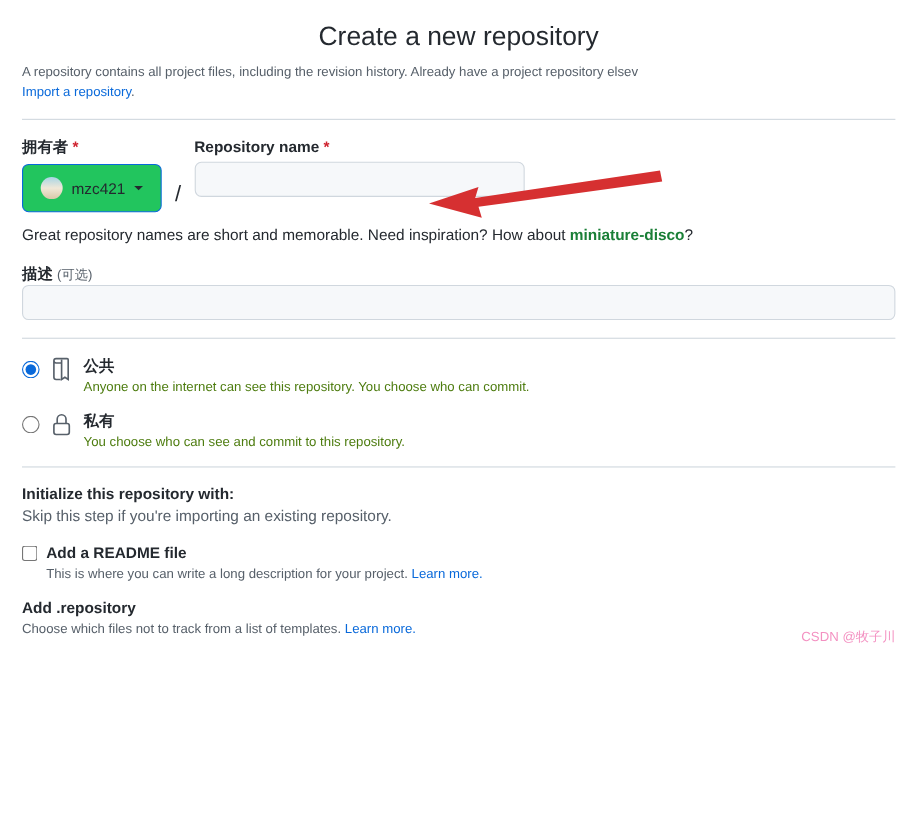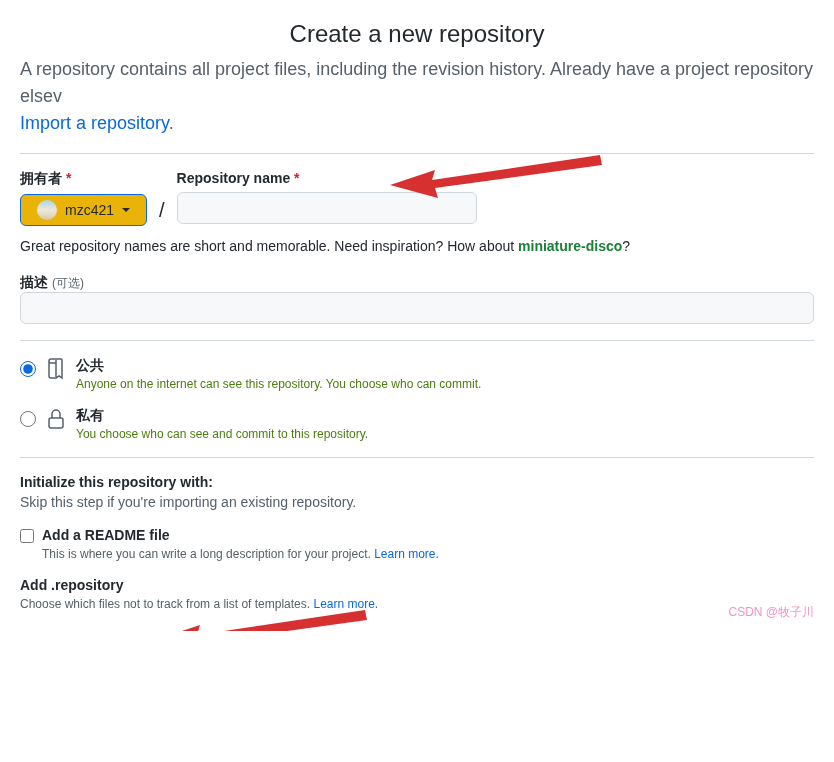--- a/index.html
+++ b/index.html
@@ -17,21 +17,21 @@
       position: relative;
     }
     h1 {
       font-size: 24px;
       font-weight: 400;
       margin-bottom: 8px;
       color: #24292f;
       text-align: center;
     }
     .subtitle {
-      font-size: 18px;
+      font-size: 12px;
       color: #57606a;
       line-height: 1.5;
     }
     .link {
       color: #0969da;
       text-decoration: none;
       cursor: pointer;
     }
     .divider {
       border: none;
@@ -58,23 +58,23 @@
     }
     .owner-btn {
       display: inline-flex;
       align-items: center;
       gap: 8px;
       padding: 5px 16px;
       font-size: 14px;
       font-weight: 500;
       border: 1px solid #0969da;
       border-radius: 6px;
-      background: #eab308;
+      background: #22c55e;
       cursor: pointer;
-      height: 32px;
+      height: 44px;
       color: #24292f;
     }
     .avatar {
       width: 20px;
       height: 20px;
       border-radius: 50%;
       background: linear-gradient(180deg, #a8d5e5 0%, #f0e8d8 50%, #d8c8a8 100%);
       display: inline-block;
     }
     .caret {

